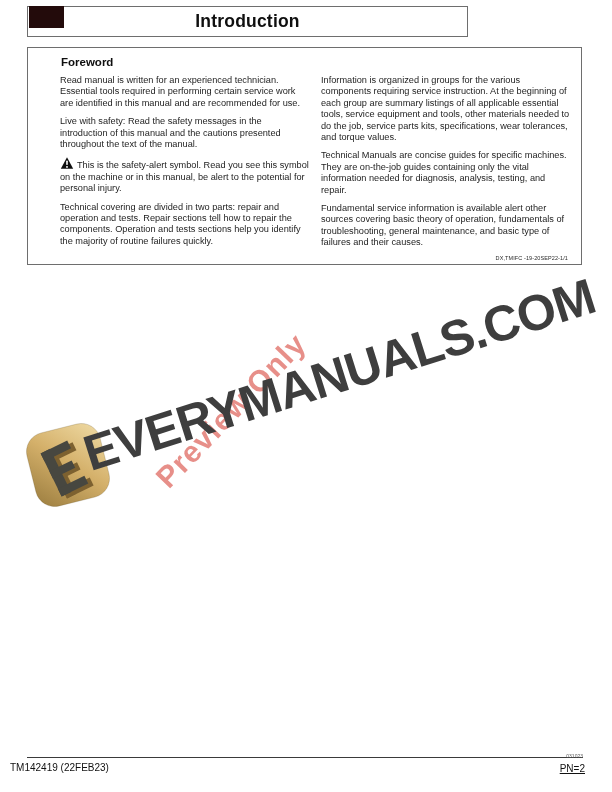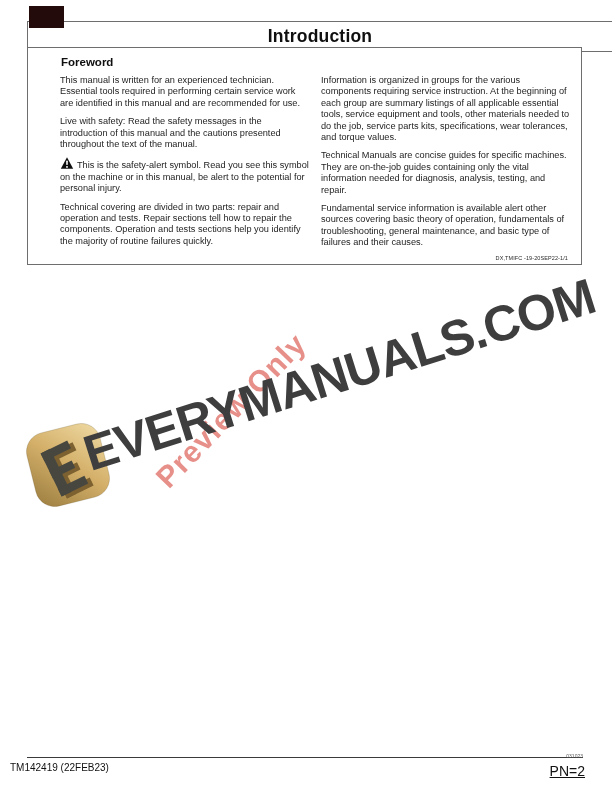--- a/index.html
+++ b/index.html
@@ -2,21 +2,21 @@
 <html><head>
 <meta charset="utf-8">
 <style>
   html,body{margin:0;padding:0;background:#ffffff;}
   #page{
     position:relative;width:612px;height:792px;background:#ffffff;overflow:hidden;
     font-family:"Liberation Sans","DejaVu Sans",sans-serif;color:#1a1a1a;
   }
   
   .header-box{
-    position:absolute;left:27px;top:21px;width:586px;height:31px;
+    position:absolute;left:27px;top:6px;width:441px;height:31px;
     border:1px solid #6e6e6e;box-sizing:border-box;background:#fff;
   }
   .header-title{
     width:100%;text-align:center;font-size:17.5px;font-weight:bold;
     line-height:29px;letter-spacing:.2px;color:#0f0f0f;
   }
   .section-tab{
     position:absolute;left:29px;top:6px;width:35px;height:22px;
     background:#230b0b;z-index:3;
   }
@@ -59,38 +59,38 @@
   .footer-divider{
     position:absolute;left:27px;top:757px;width:556px;height:1px;background:#3a3a3a;
   }
   .manual-id{
     position:absolute;left:10px;top:762px;font-size:10px;color:#111;
   }
   .print-code{
     position:absolute;right:29px;top:753px;font-size:5px;color:#555;
   }
   .page-number{
-    position:absolute;right:27px;top:763px;font-size:14px;color:#111;text-decoration:underline;
+    position:absolute;right:27px;top:763px;font-size:10px;color:#111;text-decoration:underline;
   }
 </style>
 </head>
 <body>
 
 <div id="page">
 
   <div class="header-box">
     <div class="header-title">Introduction</div>
   </div>
   <div class="section-tab"></div>
 
   <div class="foreword-box">
     <div class="foreword-heading">Foreword</div>
     <div class="columns">
       <div class="col">
-        <p class="para">This manual is written for an experienced technician. Essential tools required in performing certain service work are identified in this manual and are recommended for use.</p>
+        <p class="para">Read manual is written for an experienced technician. Essential tools required in performing certain service work are identified in this manual and are recommended for use.</p>
         <p class="para">Live with safety: Read the safety messages in the introduction of this manual and the cautions presented throughout the text of the manual.</p>
         <p class="para">
           <span class="alert-icon"><svg width="14" height="12" viewBox="0 0 14 13">
                 <path d="M7 0.4 L13.7 12.6 L0.3 12.6 Z" fill="#0e0e0e"></path>
                 <rect x="6.15" y="3.9" width="1.7" height="4.8" rx="0.8" fill="#ffffff"></rect>
                 <circle cx="7" cy="10.7" r="1.05" fill="#ffffff"></circle>
               </svg></span><span>This is the safety-alert symbol. Read you see this symbol on the machine or in this manual, be alert to the potential for personal injury.</span>
         </p>
         <p class="para">Technical covering are divided in two parts: repair and operation and tests. Repair sections tell how to repair the components. Operation and tests sections help you identify the majority of routine failures quickly.</p>
       </div>

